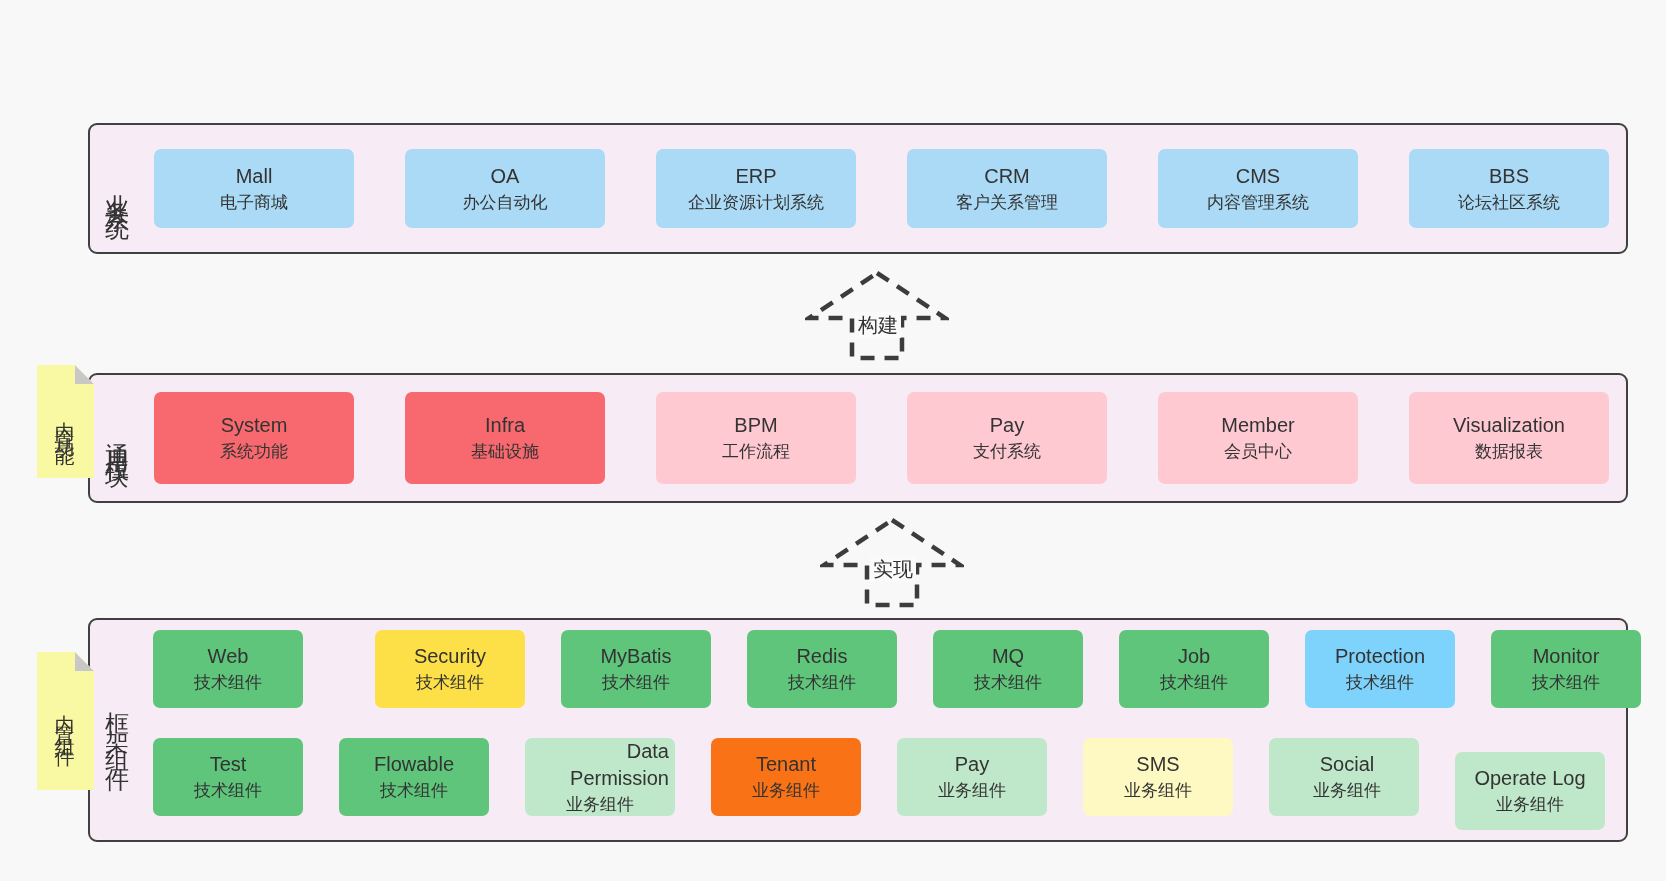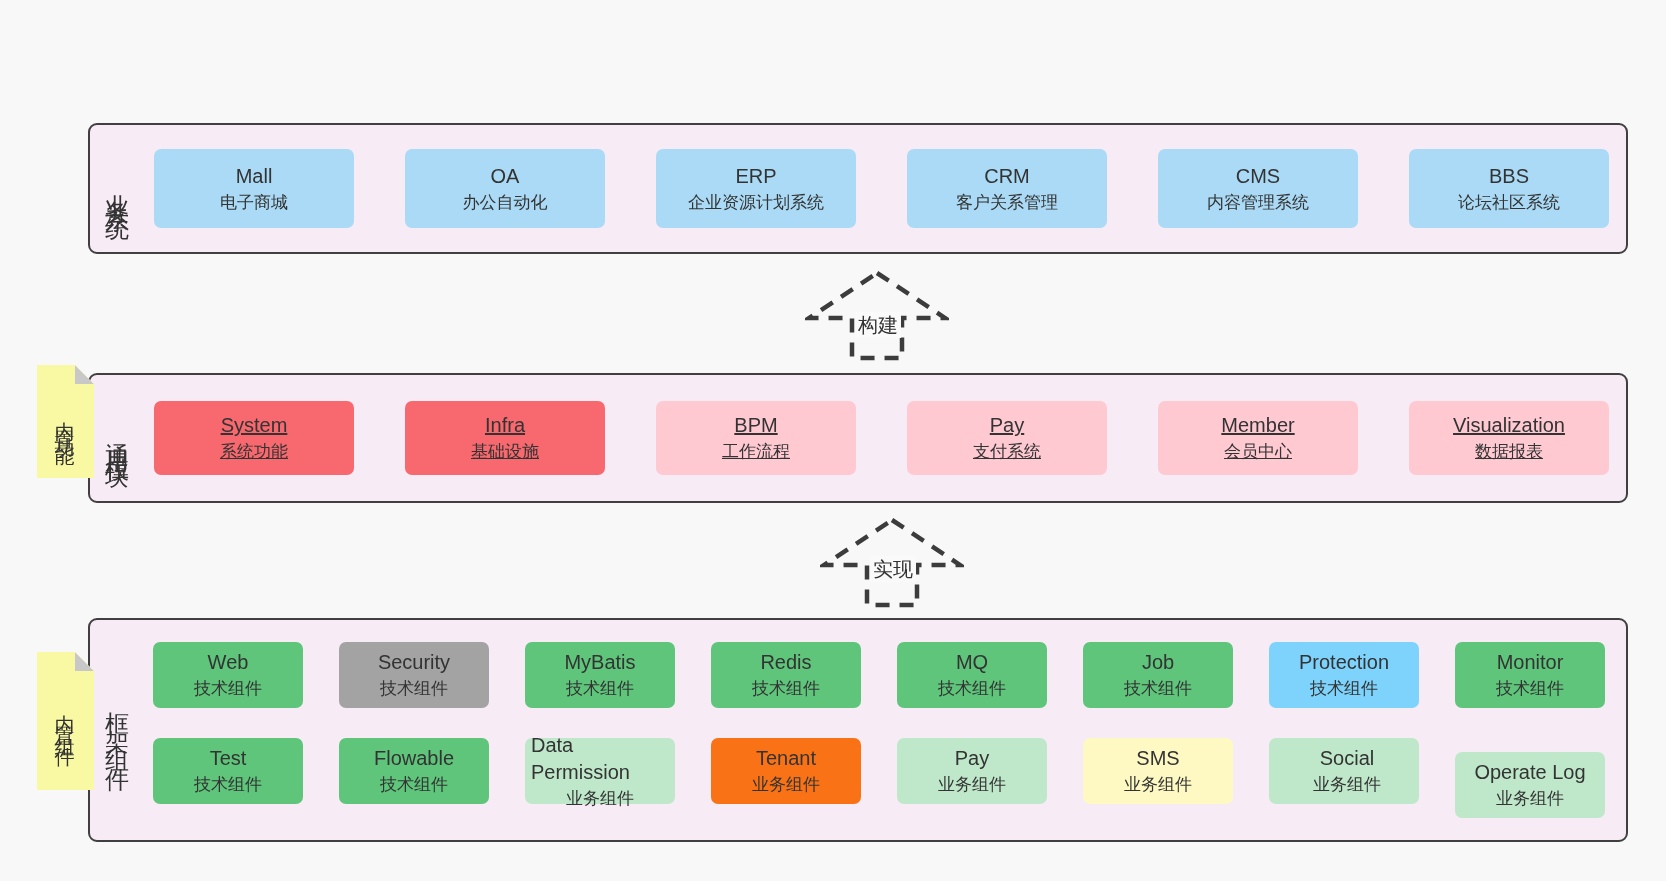--- a/index.html
+++ b/index.html
@@ -35,24 +35,24 @@
     position:absolute;left:64px;top:0;bottom:0;
     display:flex;flex-direction:column;justify-content:center;gap:30px;
   }
   #sec2 .rows{left:63px;}
   .row{display:flex;gap:51px;}
   #sec2 .row{gap:36px;}
 
   .box{
     flex:none;width:200px;height:79px;border-radius:7px;
     display:flex;flex-direction:column;align-items:center;justify-content:center;
-    text-align:left;line-height:1.38;padding:0 6px;color:var(--text);
-  }
-  #sec1 .box{height:74px;text-decoration:underline;}
-  #sec2 .box{width:150px;height:66px;}
+    text-align:right;line-height:1.38;padding:0 6px;color:var(--text);
+  }
+  #sec1 .box{height:92px;}
+  #sec2 .box{width:150px;height:78px;}
   .bt{font-size:20px;}
   .bs{font-size:17px;}
 
   .note{
     position:absolute;left:37px;width:57px;z-index:3;
     background:var(--note-bg);
     clip-path:polygon(0 0,calc(100% - 19px) 0,100% 19px,100% 100%,0 100%);
   }
   .note::before{
     content:"";position:absolute;top:0;right:0;width:19px;height:19px;
@@ -165,21 +165,21 @@
     <div class="note-text">内置组件</div>
   </div>
   <div class="container" id="sec2">
     <div class="vlabel">框架组件</div>
     <div class="rows">
         <div class="row">
           <div class="box" style="background: rgb(94, 197, 123);">
             <div class="bt">Web</div>
             <div class="bs">技术组件</div>
           </div>
-          <div class="box" style="background: #a3a3a3;">
+          <div class="box" style="background: #fde047; margin-left: 36px;">
             <div class="bt">Security</div>
             <div class="bs">技术组件</div>
           </div>
           <div class="box" style="background: rgb(94, 197, 123);">
             <div class="bt">MyBatis</div>
             <div class="bs">技术组件</div>
           </div>
           <div class="box" style="background: rgb(94, 197, 123);">
             <div class="bt">Redis</div>
             <div class="bs">技术组件</div>

